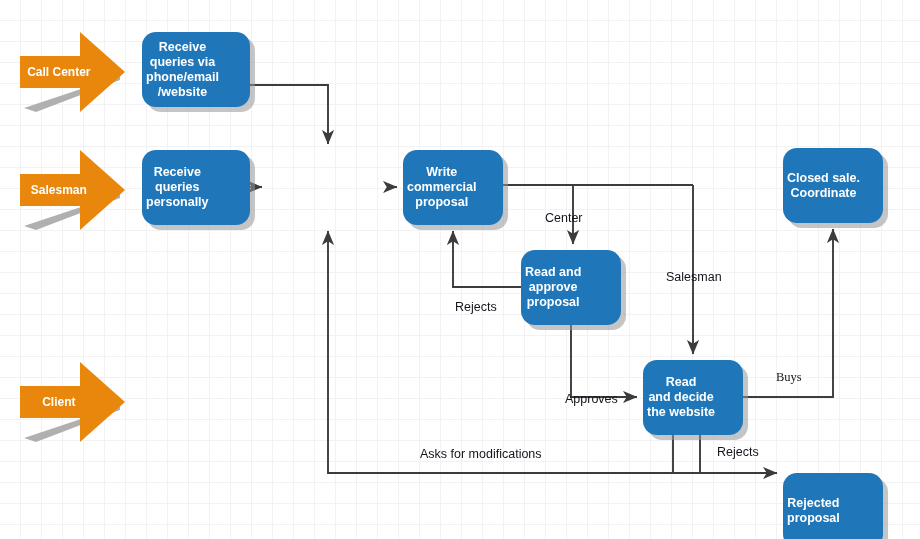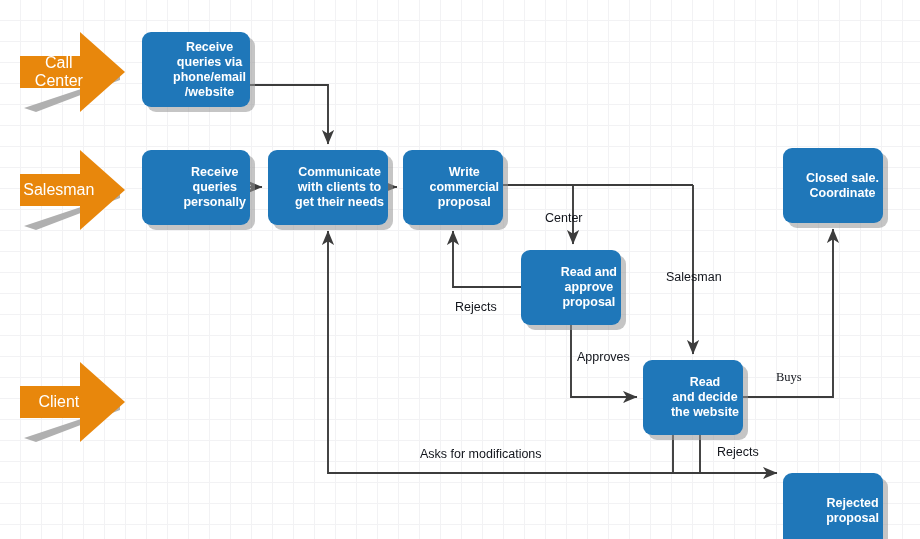--- a/index.html
+++ b/index.html
@@ -23,40 +23,40 @@
   #svg-layer {
     position: absolute;
     left: 0; top: 0;
     width: 920px;
     height: 539px;
   }
   .node {
     position: absolute;
     box-sizing: border-box;
     background: #1f77b9;
-    border-radius: 9px;
+    border-radius: 14px;
     color: #ffffff;
     font-weight: bold;
     font-size: 12.5px;
     line-height: 15px;
     display: flex;
     align-items: center;
-    justify-content: flex-end;
+    justify-content: flex-start;
     text-align: center;
     box-shadow: 5px 5px 0 0 rgba(150,150,150,0.55);
     z-index: 3;
     padding: 18px 4px;
   }
   .node span { display: block; white-space: pre-line; }
   .swimlane-arrow {
     position: absolute;
     z-index: 3;
     color: #ffffff;
-    font-weight: normal;
-    font-size: 16px;
+    font-weight: bold;
+    font-size: 12px;
   }
   .swimlane-arrow svg { display: block; }
   .swimlane-arrow .lbl {
     position: absolute;
     left: 0;
     top: 50%;
     transform: translateY(-50%);
     width: 74%;
     text-align: center;
     pointer-events: none;
@@ -138,25 +138,20 @@
 phone/email
 /website</span>
   </div>
 
   <div class="node" style="left:142px; top:150px; width:108px; height:75px;">
     <span>Receive
 queries
 personally</span>
   </div>
 
-  <div class="node" style="left:268px; top:150px; width:120px; height:75px;">
-    <span>Communicate
-with clients to
-get their needs</span>
-  </div>
 
   <div class="node" style="left:403px; top:150px; width:100px; height:75px;">
     <span>Write
 commercial
 proposal</span>
   </div>
 
   <div class="node" style="left:521px; top:250px; width:100px; height:75px;">
     <span>Read and
 approve
@@ -175,18 +170,18 @@
   </div>
 
   <div class="node" style="left:783px; top:435px; width:100px; height:75px;margin-top:38px;">
     <span>Rejected
 proposal</span>
   </div>
 
   <div class="edge-label" style="left:545px; top:211px;">Center</div>
   <div class="edge-label" style="left:666px; top:270px;">Salesman</div>
   <div class="edge-label" style="left:455px; top:300px;">Rejects</div>
-  <div class="edge-label" style="left:565px; top:350px;margin-left:12px;">Approves</div>
+  <div class="edge-label" style="left:565px; top:392px;">Approves</div>
   <div class="edge-label" style="left:776px; top:370px;font-family:Liberation Serif, serif;">Buys</div>
   <div class="edge-label" style="left:717px; top:445px;">Rejects</div>
   <div class="edge-label" style="left:420px; top:447px;">Asks for modifications</div>
 
 </div>
 
 </body></html>

